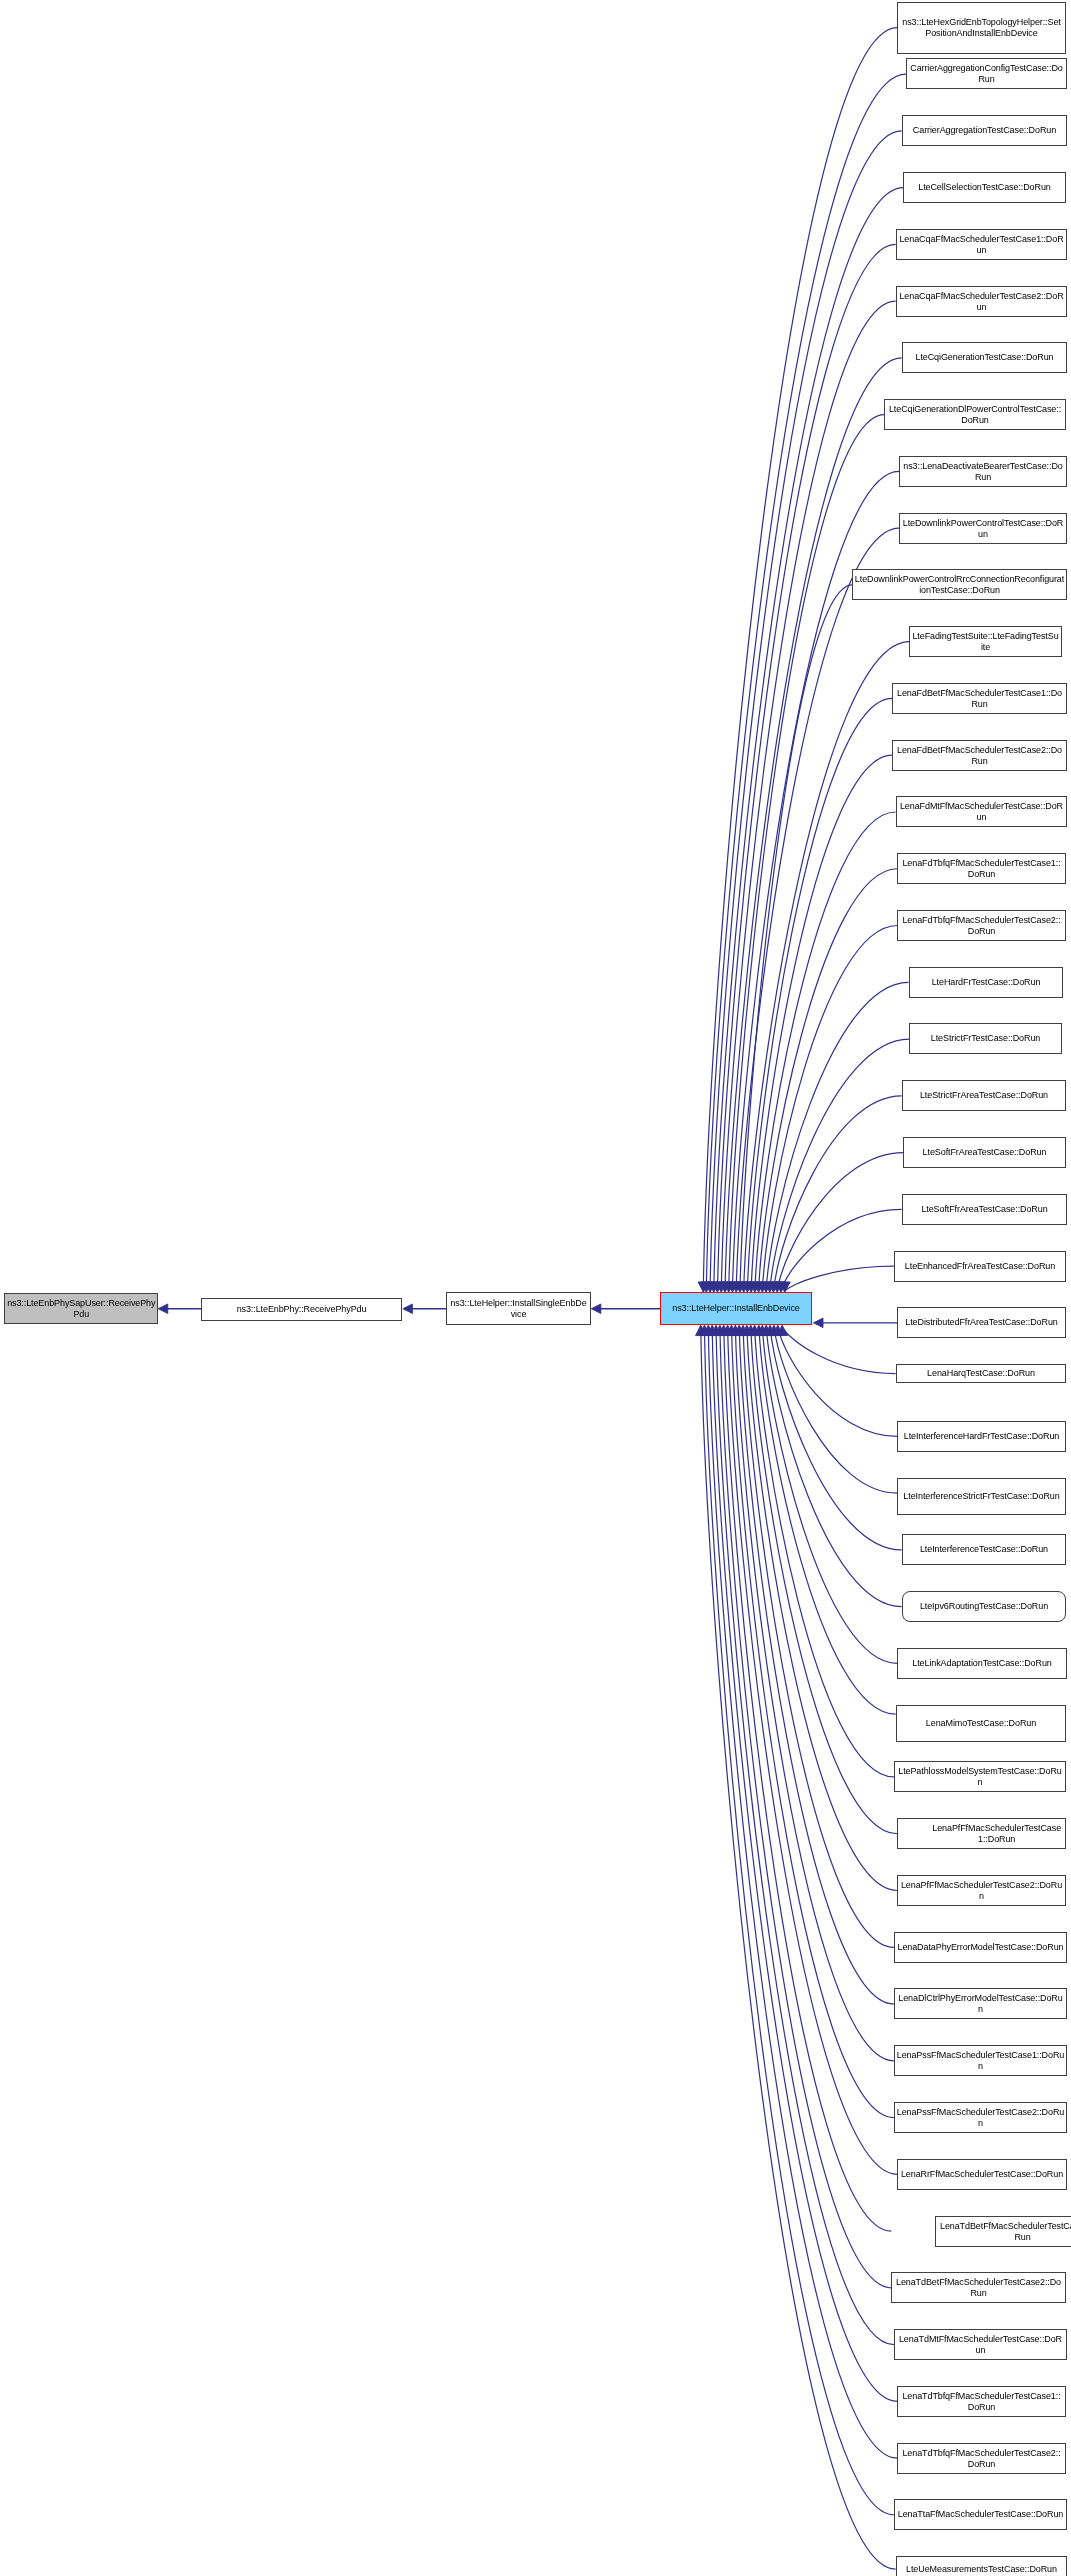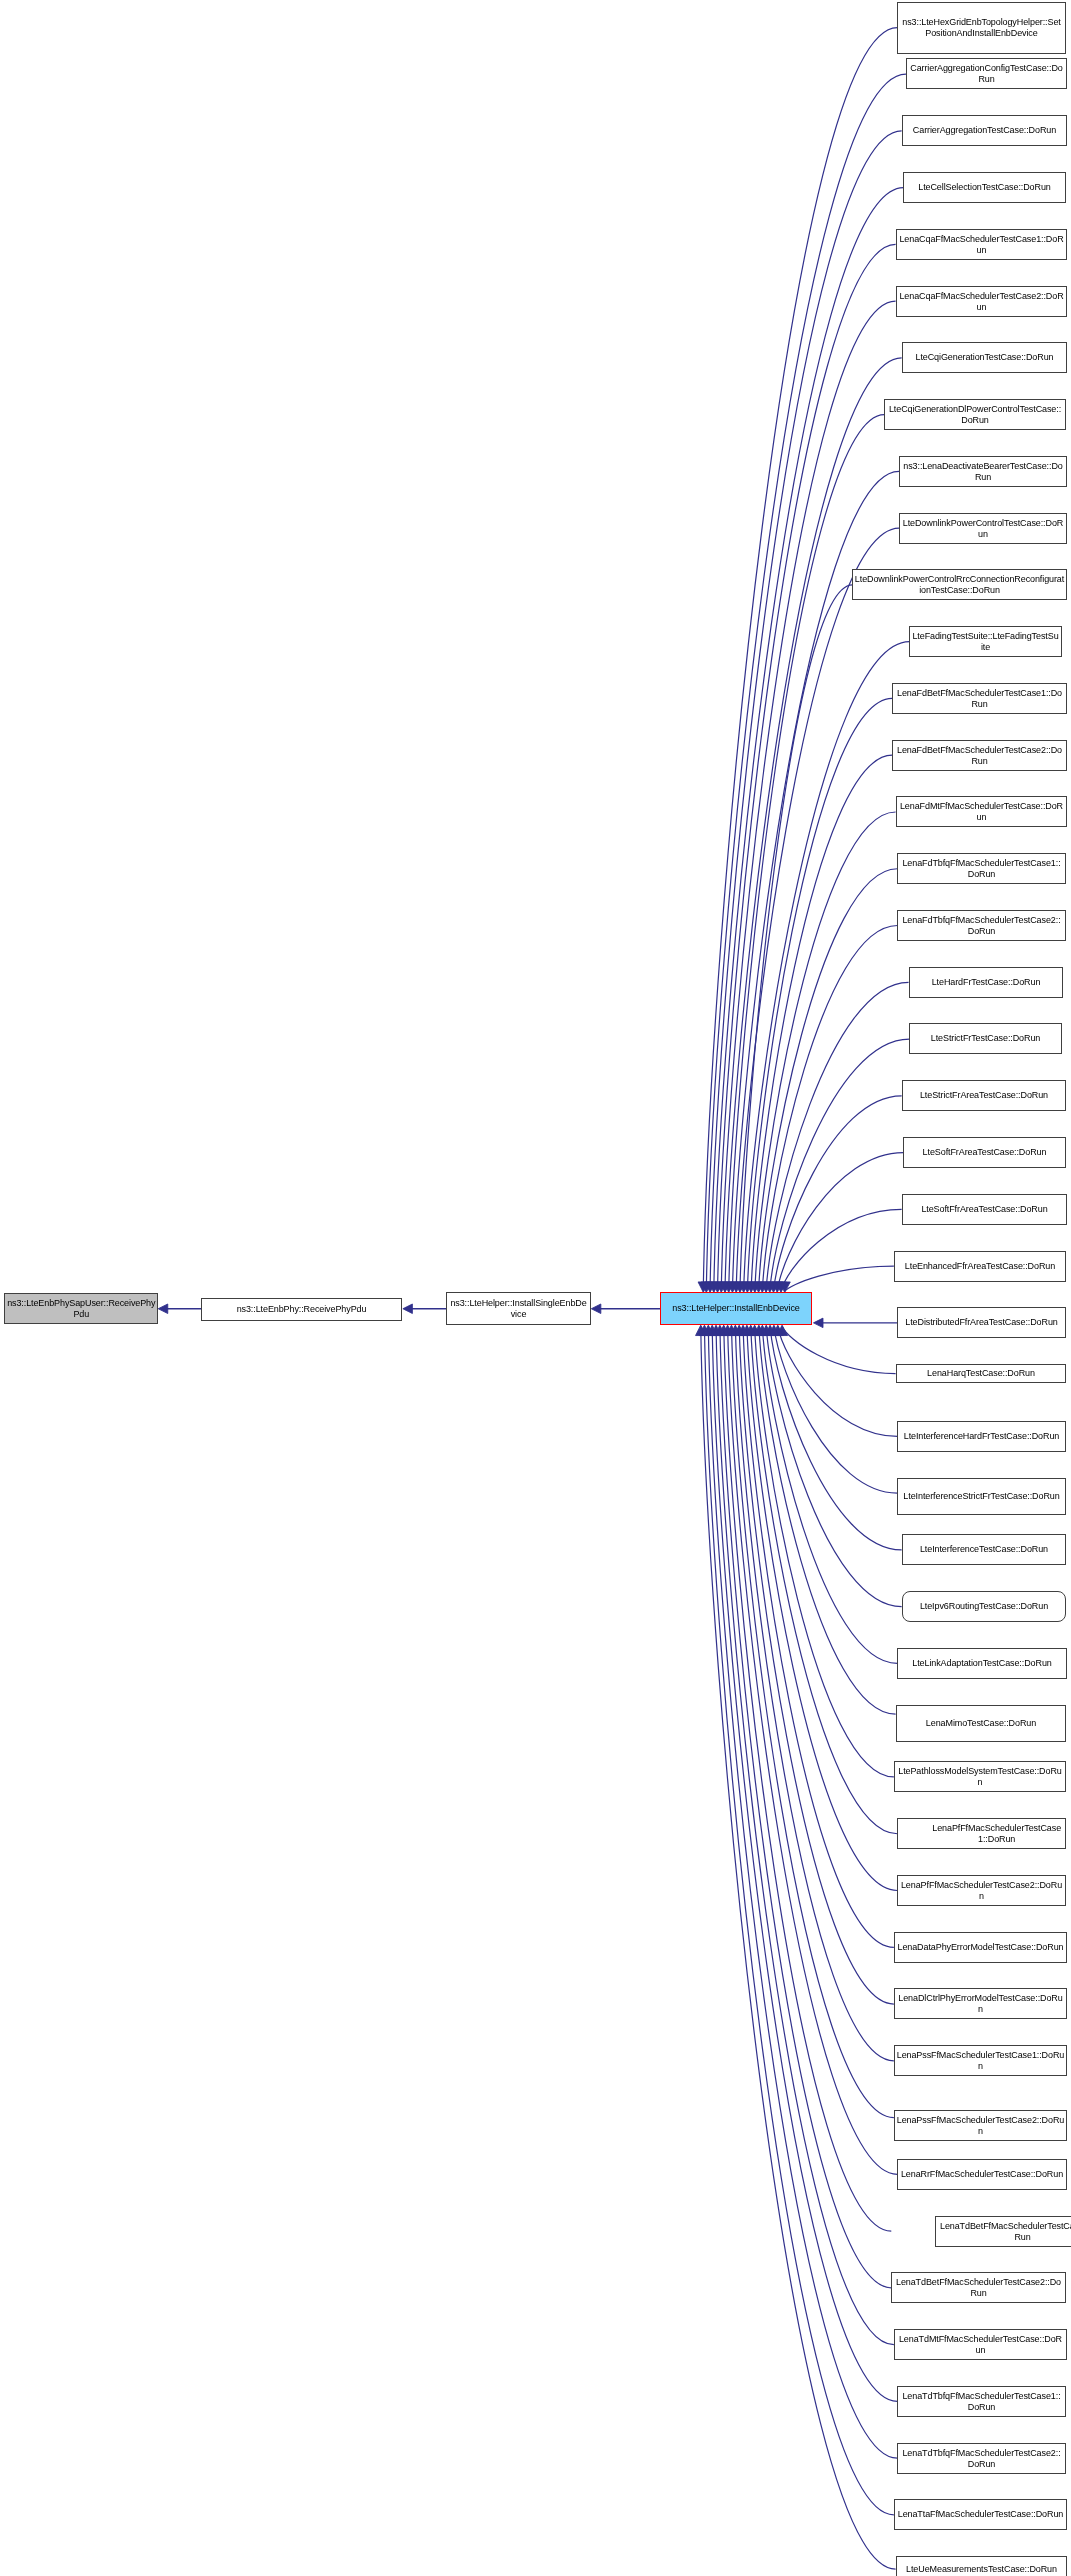--- a/index.html
+++ b/index.html
@@ -270,21 +270,21 @@
     </div>
     <div class="node" style="left: 894px; top: 1932px; width: 173px; height: 31px;">
       <span>LenaDataPhyErrorModelTestCase::DoRun</span>
     </div>
     <div class="node" style="left: 894px; top: 1988px; width: 173px; height: 31px;">
       <span>LenaDlCtrlPhyErrorModelTestCase::DoRun</span>
     </div>
     <div class="node" style="left: 894px; top: 2045px; width: 173px; height: 31px;">
       <span>LenaPssFfMacSchedulerTestCase1::DoRun</span>
     </div>
-    <div class="node" style="left: 894px; top: 2102px; width: 173px; height: 31px; margin-top: 8px;">
+    <div class="node" style="left: 894px; top: 2102px; width: 173px; height: 31px;">
       <span>LenaPssFfMacSchedulerTestCase2::DoRun</span>
     </div>
     <div class="node" style="left: 897px; top: 2159px; width: 170px; height: 31px;">
       <span>LenaRrFfMacSchedulerTestCase::DoRun</span>
     </div>
     <div class="node" style="left: 935px; top: 2216px; width: 175px; height: 31px;">
       <span>LenaTdBetFfMacSchedulerTestCase1::DoRun</span>
     </div>
     <div class="node" style="left: 891px; top: 2272px; width: 175px; height: 31px;">
       <span>LenaTdBetFfMacSchedulerTestCase2::DoRun</span>

